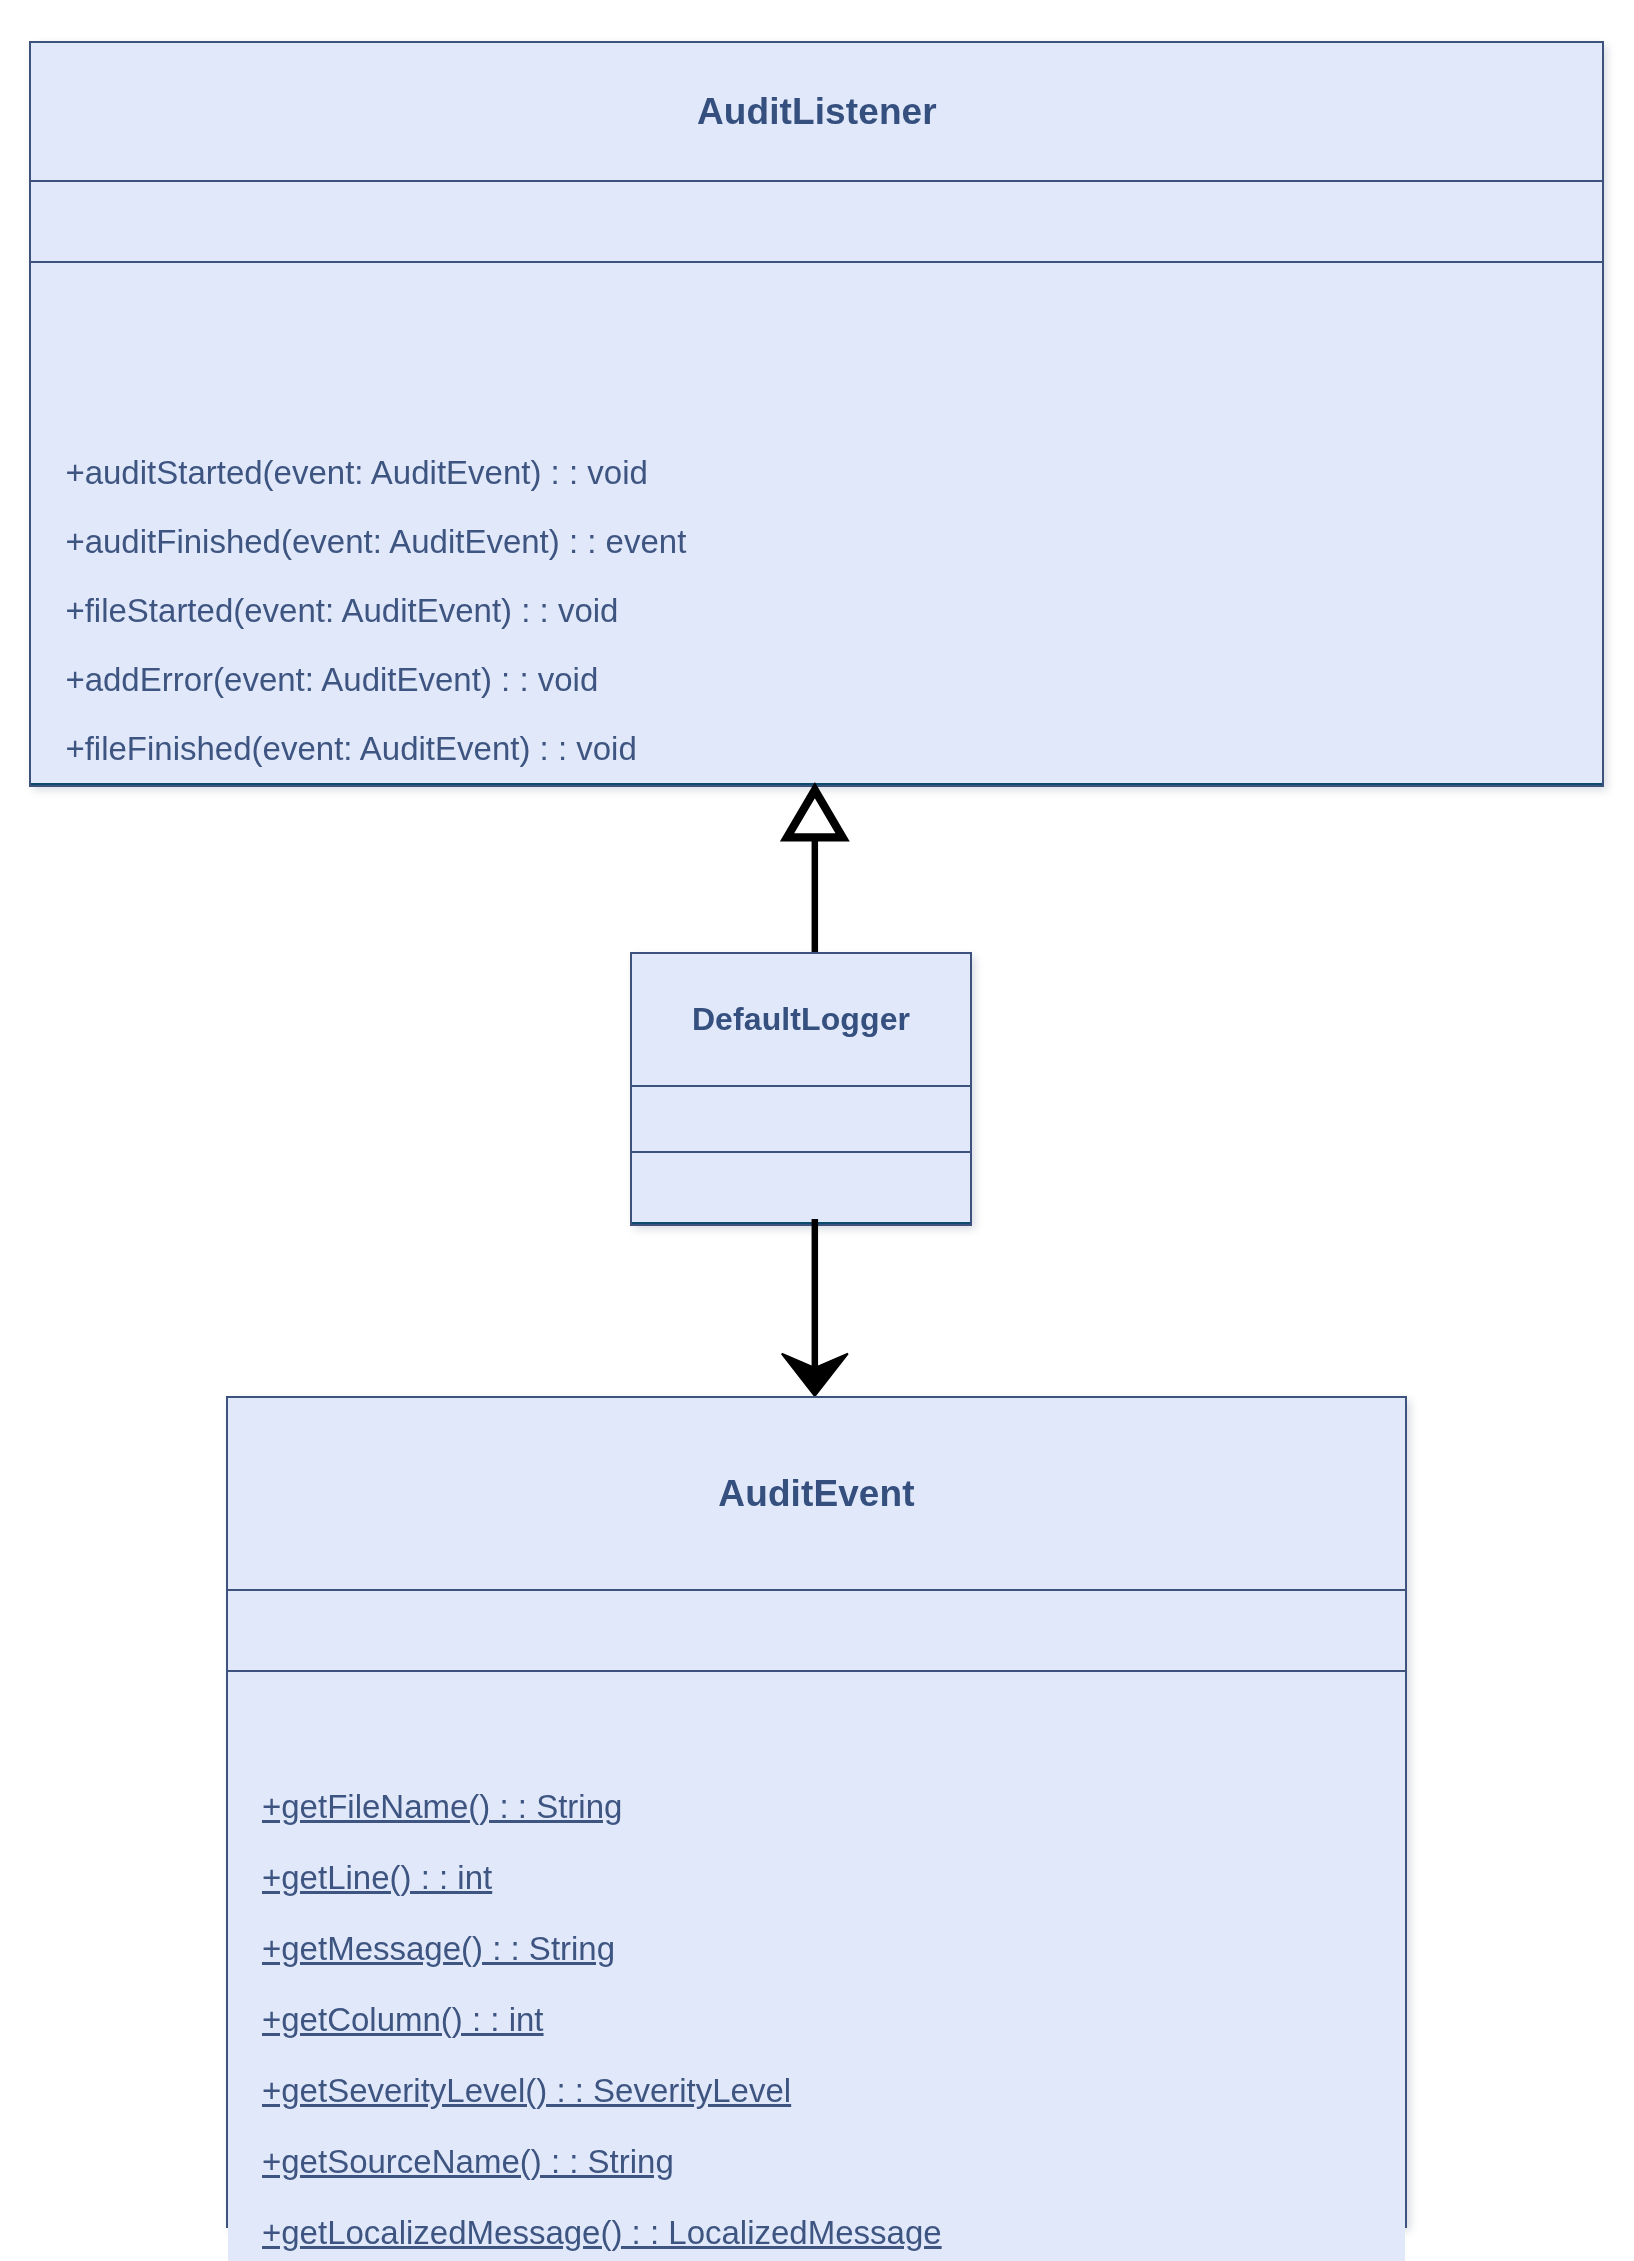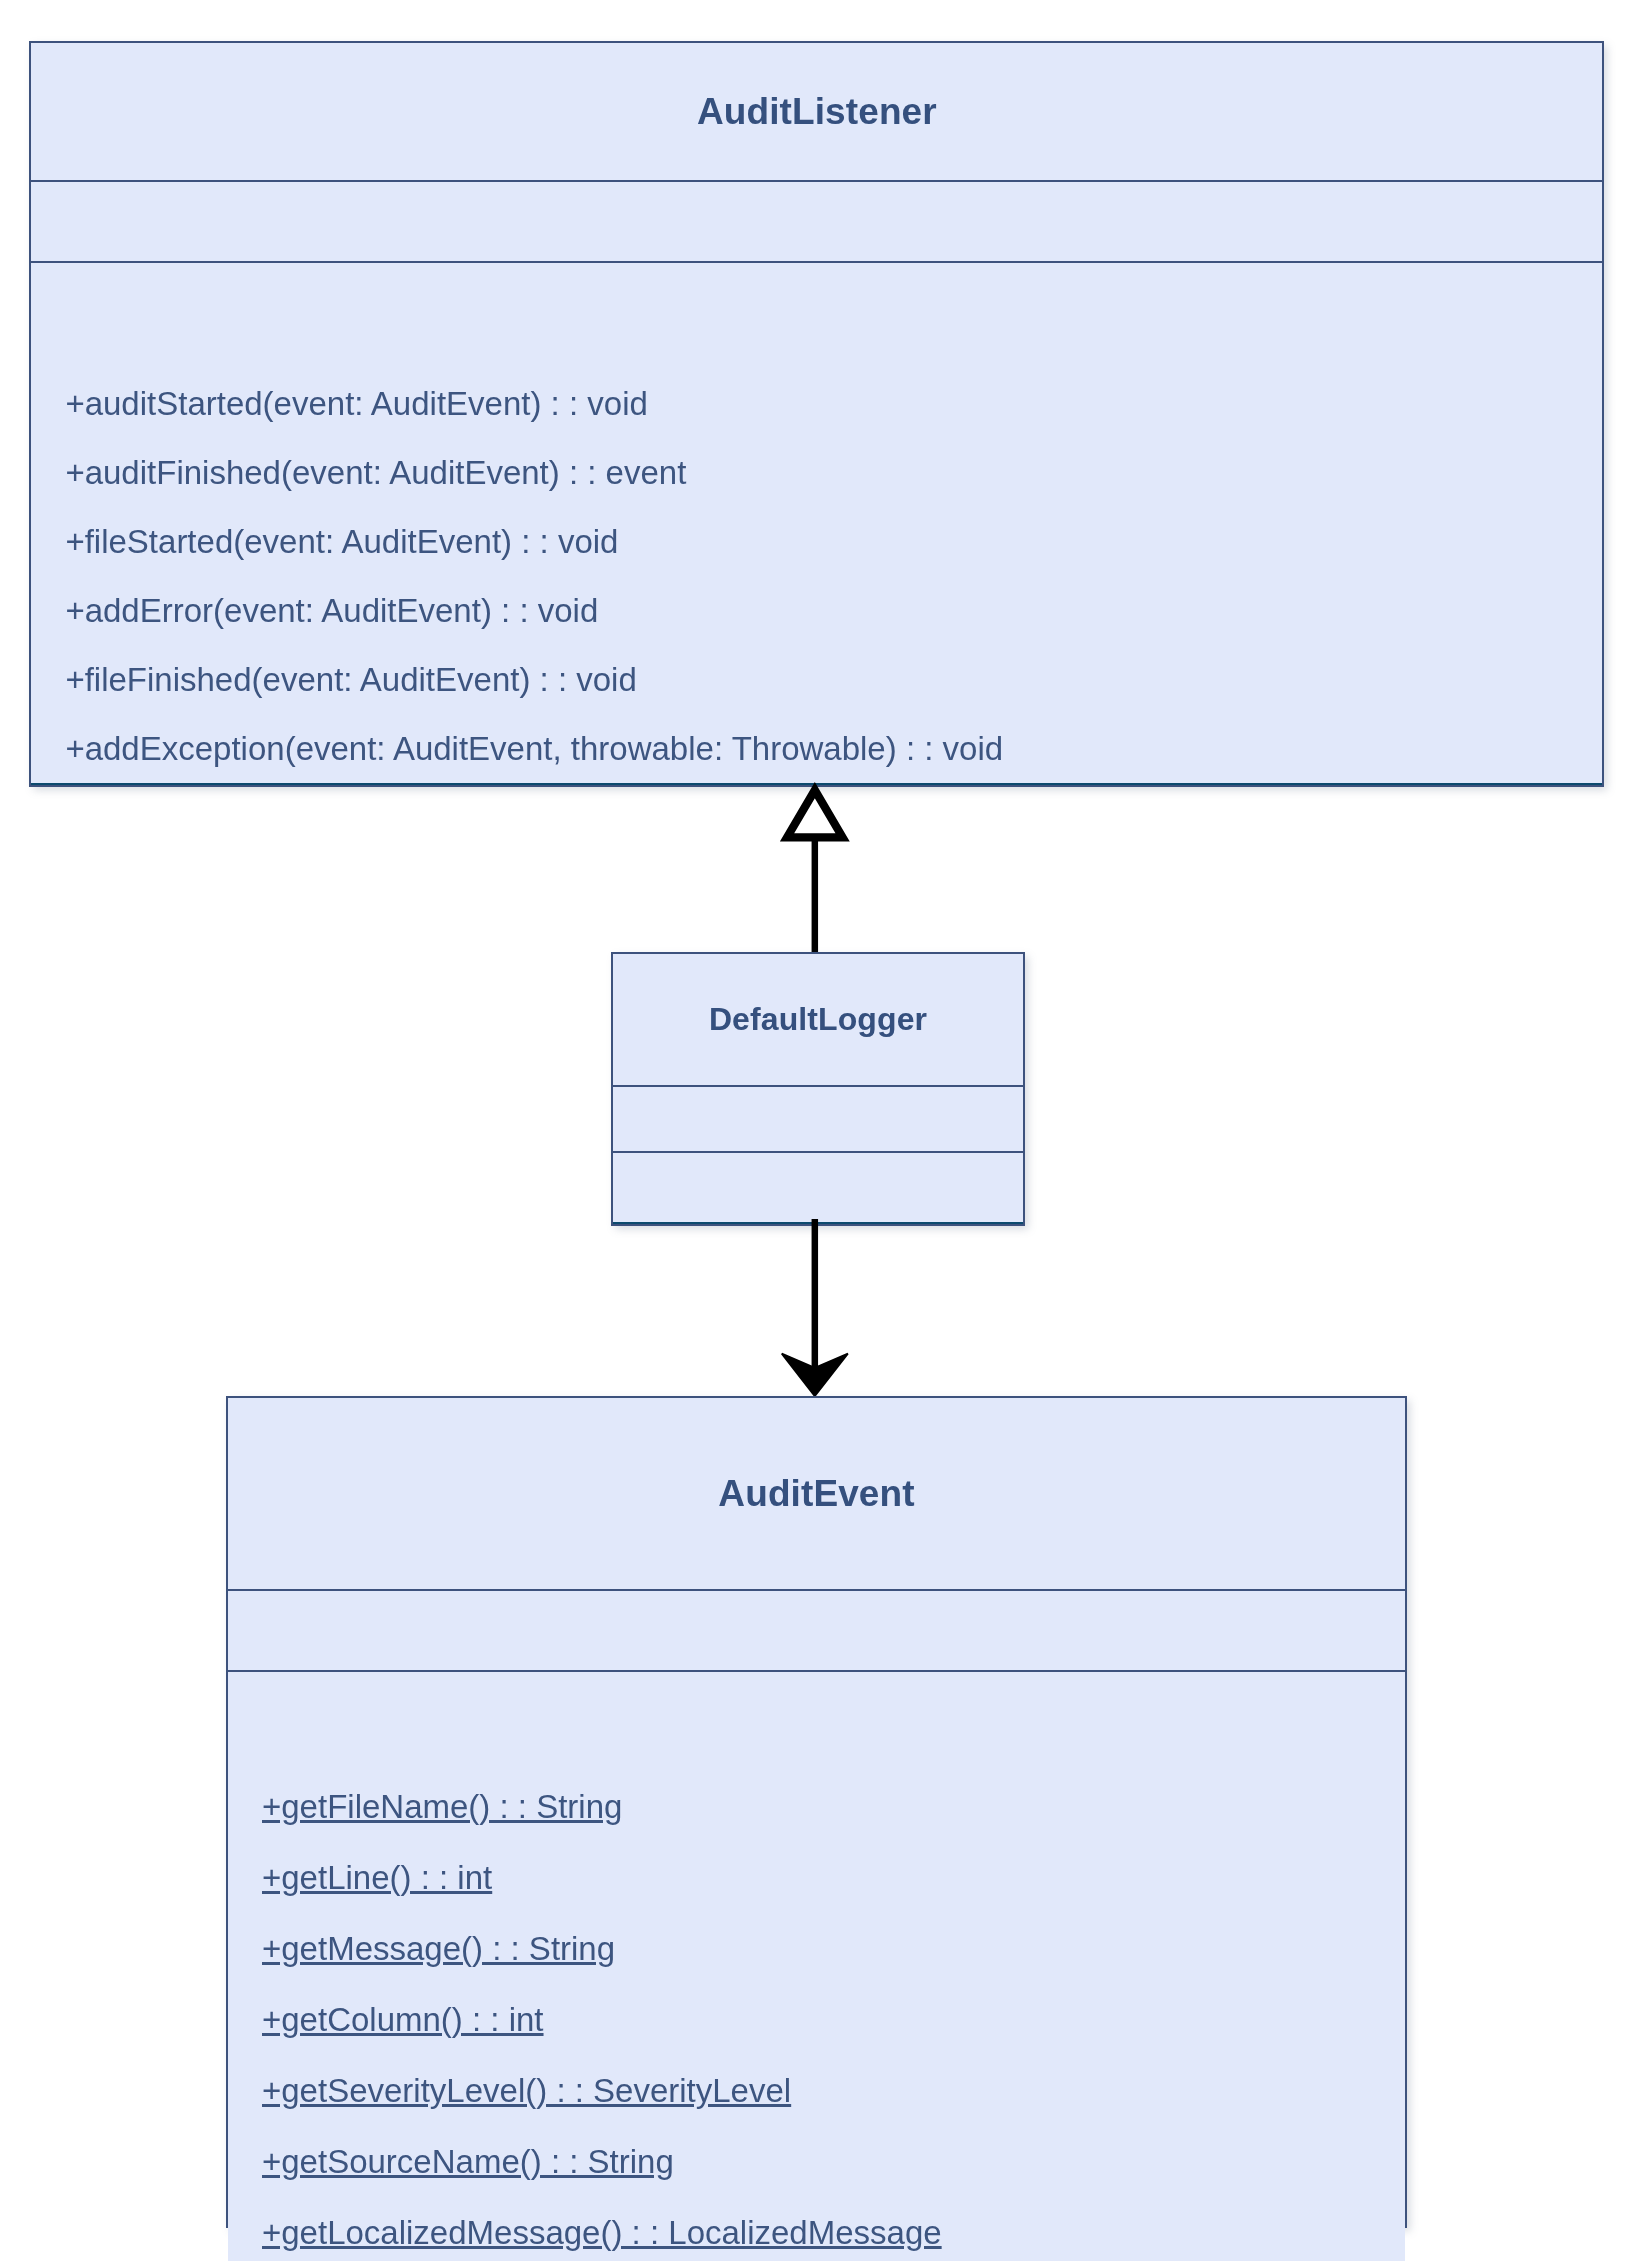--- a/index.html
+++ b/index.html
@@ -84,23 +84,23 @@
     height: 522px;
     padding: 31px 0 0 34px;
     font-size: 33px;
   }
   #box-auditlistener .uml-member-line {
     line-height: 69px;
     font-size: 33px;
   }
 
   #box-defaultlogger {
-    left: 611px;
+    left: 630px;
     top: 952px;
-    width: 414px;
+    width: 342px;
     height: 274px;
   }
   #box-defaultlogger .uml-title {
     height: 131px;
     font-size: 32px;
   }
   #box-defaultlogger .uml-compartment.empty-a {
     height: 66px;
   }
   #box-defaultlogger .uml-compartment.empty-b {
@@ -156,21 +156,20 @@
 
   <div class="uml-class" id="box-auditlistener">
     <div class="uml-compartment uml-title">AuditListener</div>
     <div class="uml-compartment divided empty"></div>
     <div class="uml-compartment divided uml-members">
       <div class="uml-member-line">+auditStarted(event: AuditEvent) : : void</div>
       <div class="uml-member-line">+auditFinished(event: AuditEvent) : : event</div>
       <div class="uml-member-line">+fileStarted(event: AuditEvent) : : void</div>
       <div class="uml-member-line">+addError(event: AuditEvent) : : void</div>
       <div class="uml-member-line">+fileFinished(event: AuditEvent) : : void</div>
-      <div class="uml-member-line">+addException(event: AuditEvent, throwable: Throwable) : : void</div>
     </div>
   </div>
 
   <svg class="connector" id="connector-generalization" viewBox="0 0 210 300" width="124" height="177">
     <line x1="103" y1="300" x2="103" y2="60" stroke="#000000" stroke-width="11"></line>
     <polygon points="103,12 150,92 56,92" fill="#ffffff" stroke="#000000" stroke-width="14" stroke-linejoin="miter"></polygon>
   </svg>
 
   <div class="uml-class" id="box-defaultlogger">
     <div class="uml-compartment uml-title">DefaultLogger</div>

